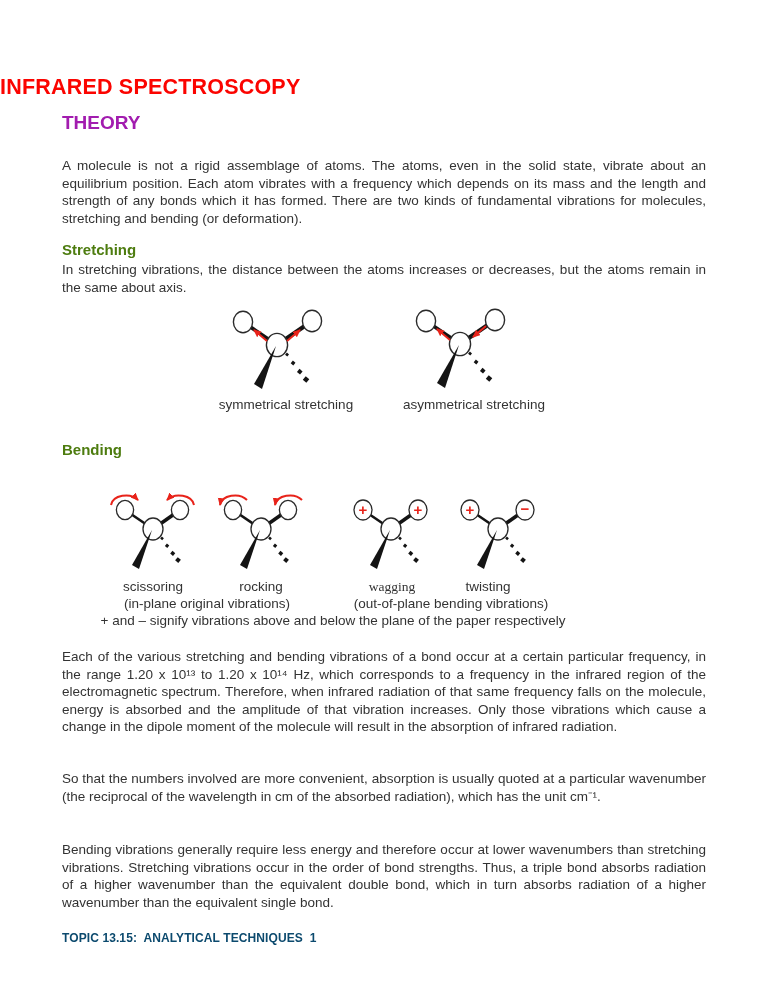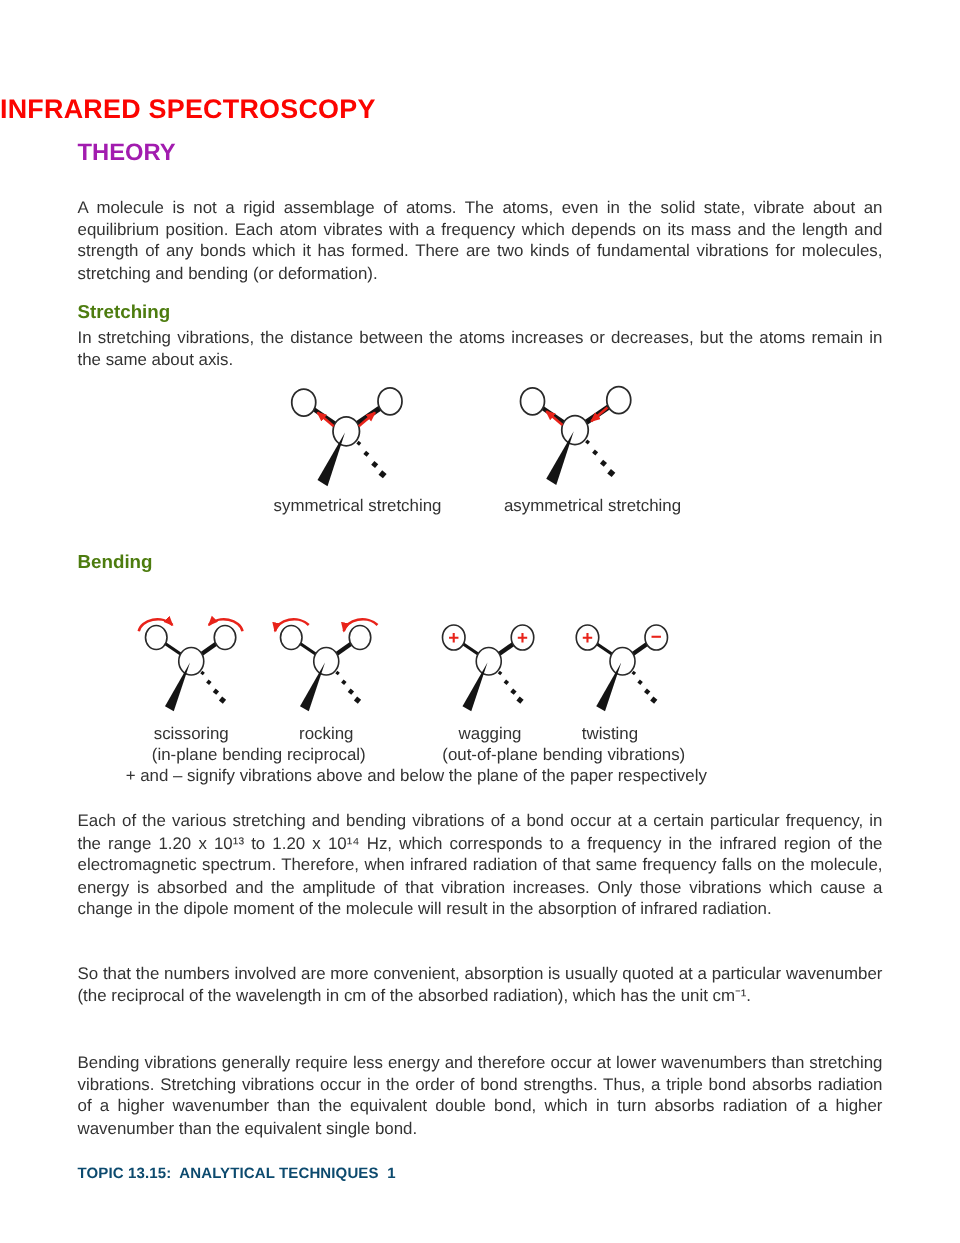--- a/index.html
+++ b/index.html
@@ -156,24 +156,24 @@
       <rect x="78" y="63" width="3.1" height="3.1" transform="rotate(40 79 64)"></rect>
       <rect x="83" y="70" width="3.6" height="3.6" transform="rotate(40 84 72)"></rect>
       <rect x="88" y="77" width="4.1" height="4.1" transform="rotate(40 90 79)"></rect>
     </g>
     <text x="37" y="34" text-anchor="middle" font-size="15" font-weight="bold" fill="#e8231a">+</text>
     <text x="92" y="33" text-anchor="middle" font-size="15" font-weight="bold" fill="#e8231a">−</text>
   </svg>
 
   <div class="abs caption" style="left:153px;top:579px;">scissoring</div>
   <div class="abs caption" style="left:261px;top:579px;">rocking</div>
-  <div class="abs caption" style="left:392px;top:579px;">wagging</div>
+  <div class="abs caption" style="left:392px;top:579px;font-family:Liberation Serif, serif;">wagging</div>
   <div class="abs caption" style="left:488px;top:579px;">twisting</div>
 
-  <div class="abs caption" style="left:207px;top:596px;">(in-plane bending reciprocal)</div>
+  <div class="abs caption" style="left:207px;top:596px;">(in-plane original vibrations)</div>
   <div class="abs caption" style="left:451px;top:596px;">(out-of-plane bending vibrations)</div>
   <div class="abs caption" style="left:333px;top:613px;">+ and – signify vibrations above and below the plane of the paper respectively</div>
 
   <div class="abs para" style="top:648px;">Each of the various stretching and bending vibrations of a bond occur at a certain particular frequency, in the range 1.20 x 10¹³ to 1.20 x 10¹⁴ Hz, which corresponds to a frequency in the infrared region of the electromagnetic spectrum. Therefore, when infrared radiation of that same frequency falls on the molecule, energy is absorbed and the amplitude of that vibration increases. Only those vibrations which cause a change in the dipole moment of the molecule will result in the absorption of infrared radiation.</div>
 
   <div class="abs para" style="top:770px;">So that the numbers involved are more convenient, absorption is usually quoted at a particular wavenumber (the reciprocal of the wavelength in cm of the absorbed radiation), which has the unit cm⁻¹.</div>
 
   <div class="abs para" style="top:841px;">Bending vibrations generally require less energy and therefore occur at lower wavenumbers than stretching vibrations. Stretching vibrations occur in the order of bond strengths. Thus, a triple bond absorbs radiation of a higher wavenumber than the equivalent double bond, which in turn absorbs radiation of a higher wavenumber than the equivalent single bond.</div>
 
   <div class="abs footer">TOPIC 13.15:  ANALYTICAL TECHNIQUES  1</div>

